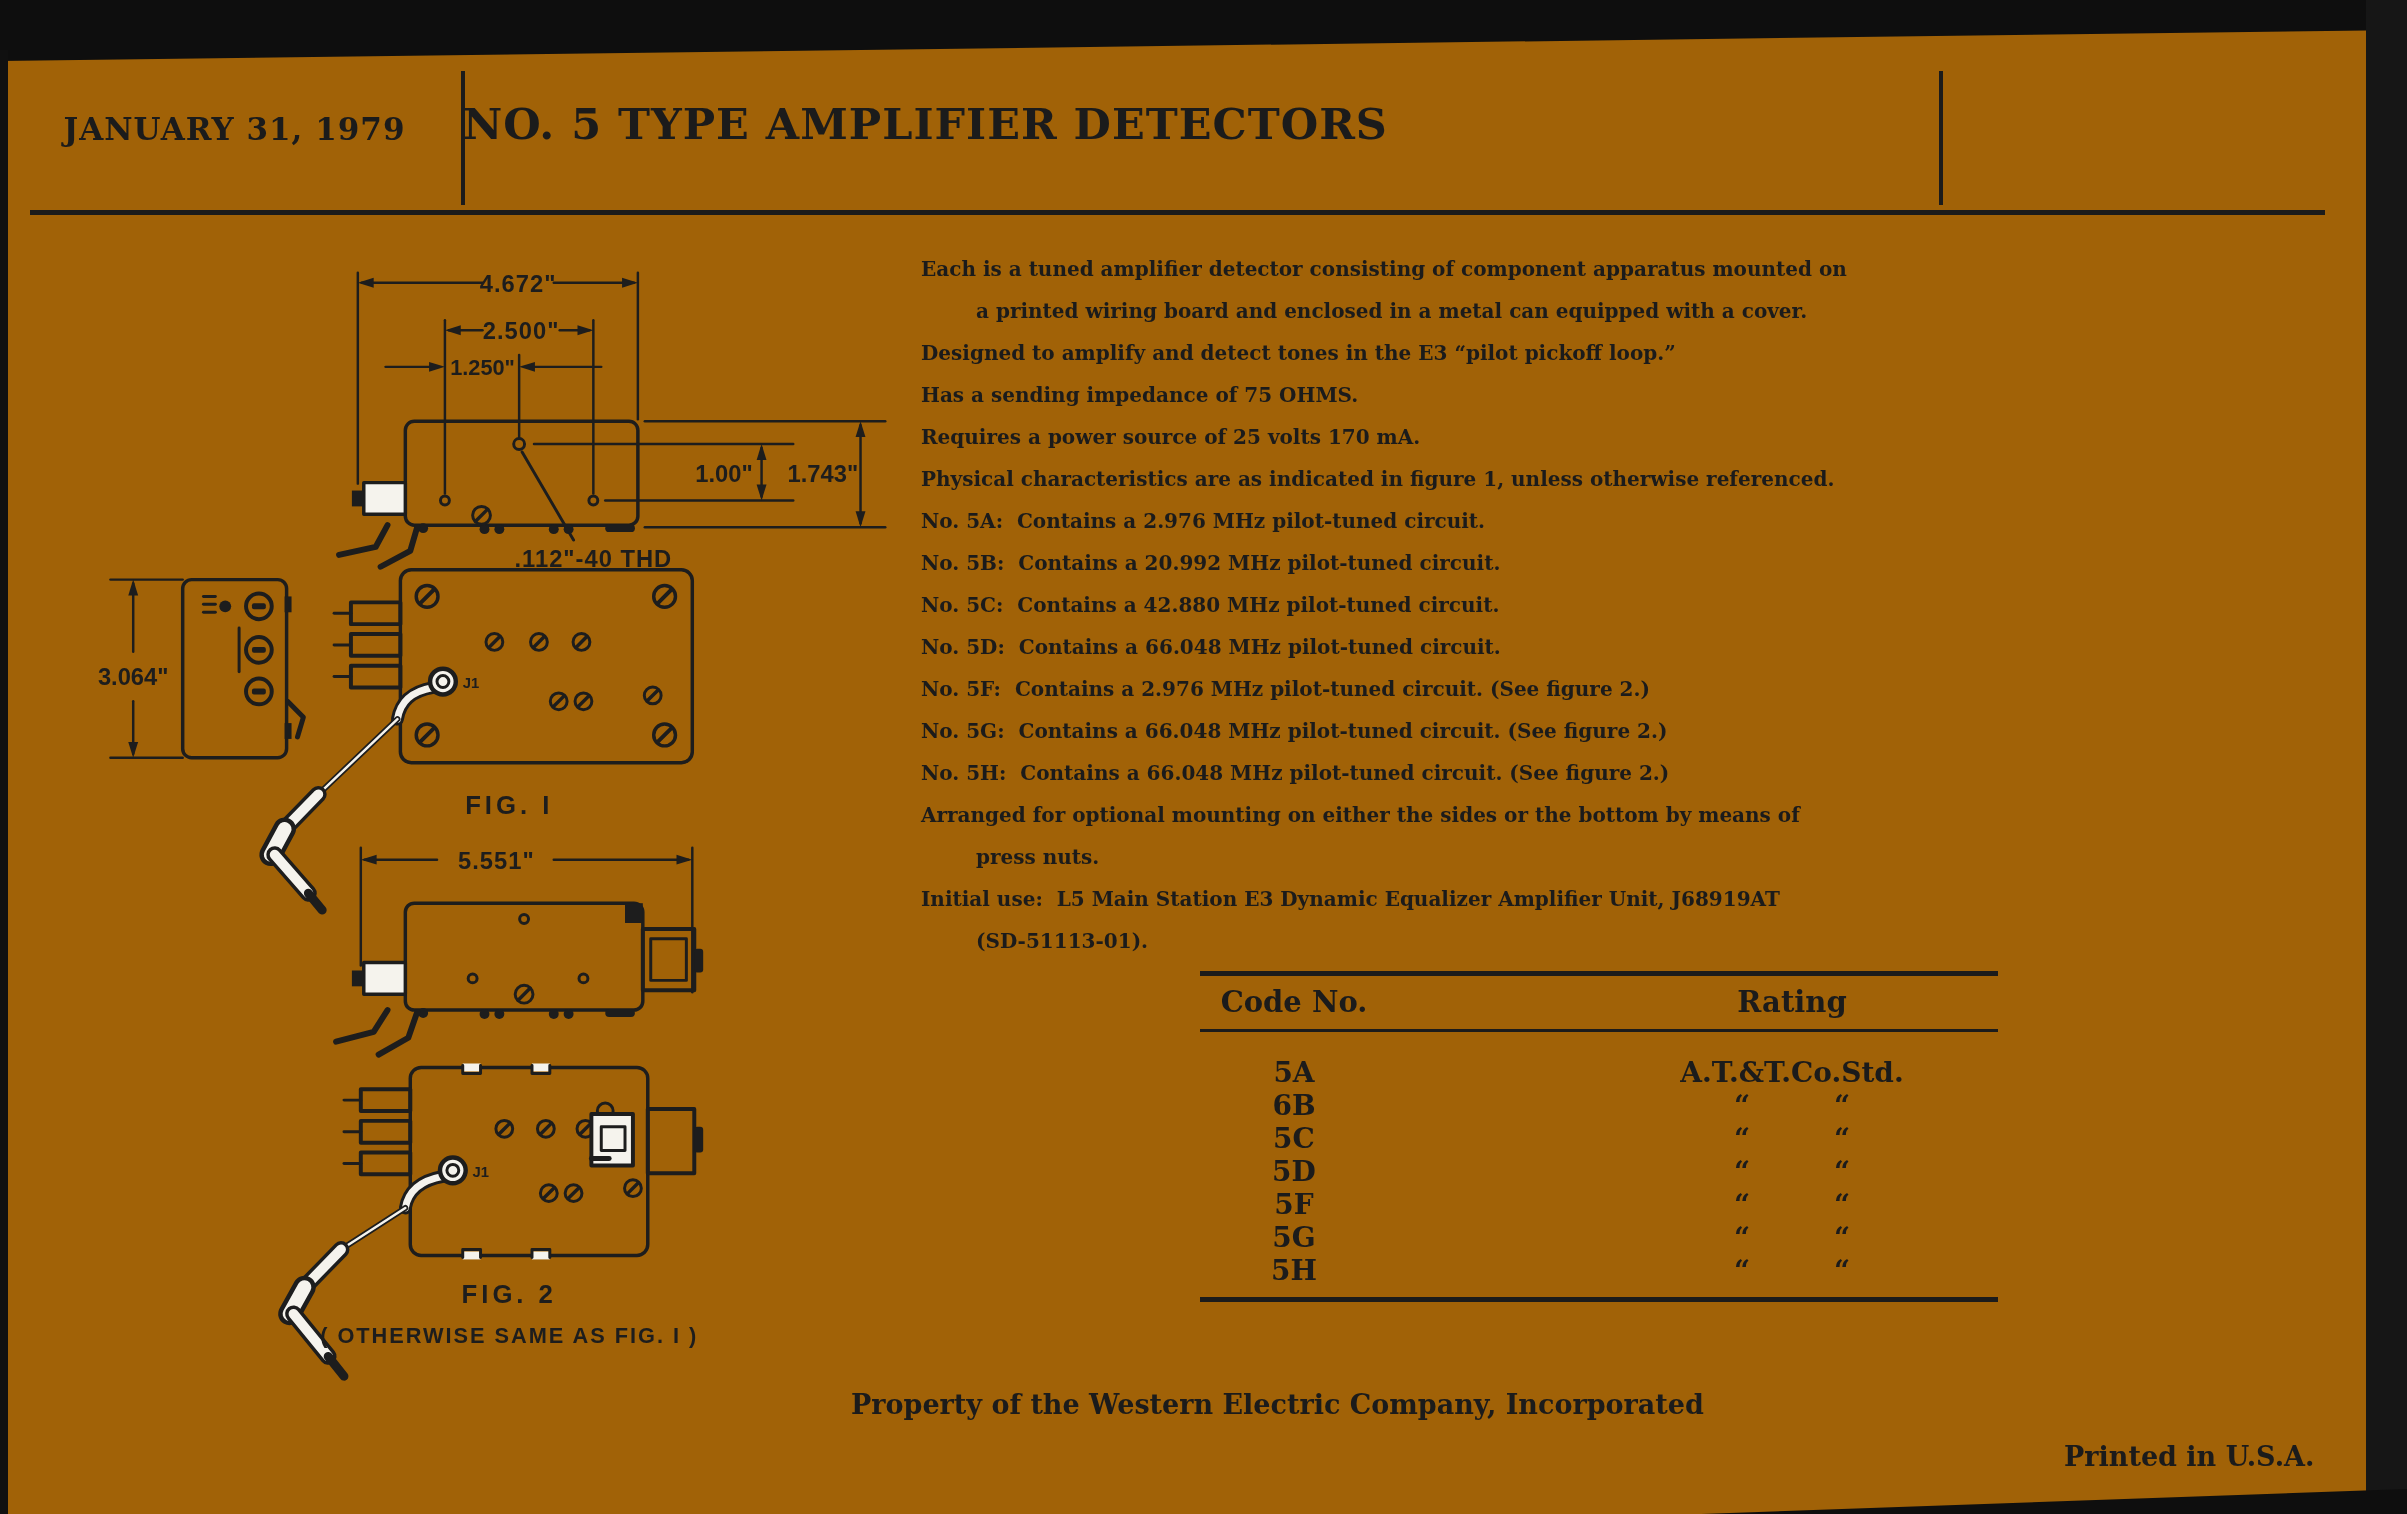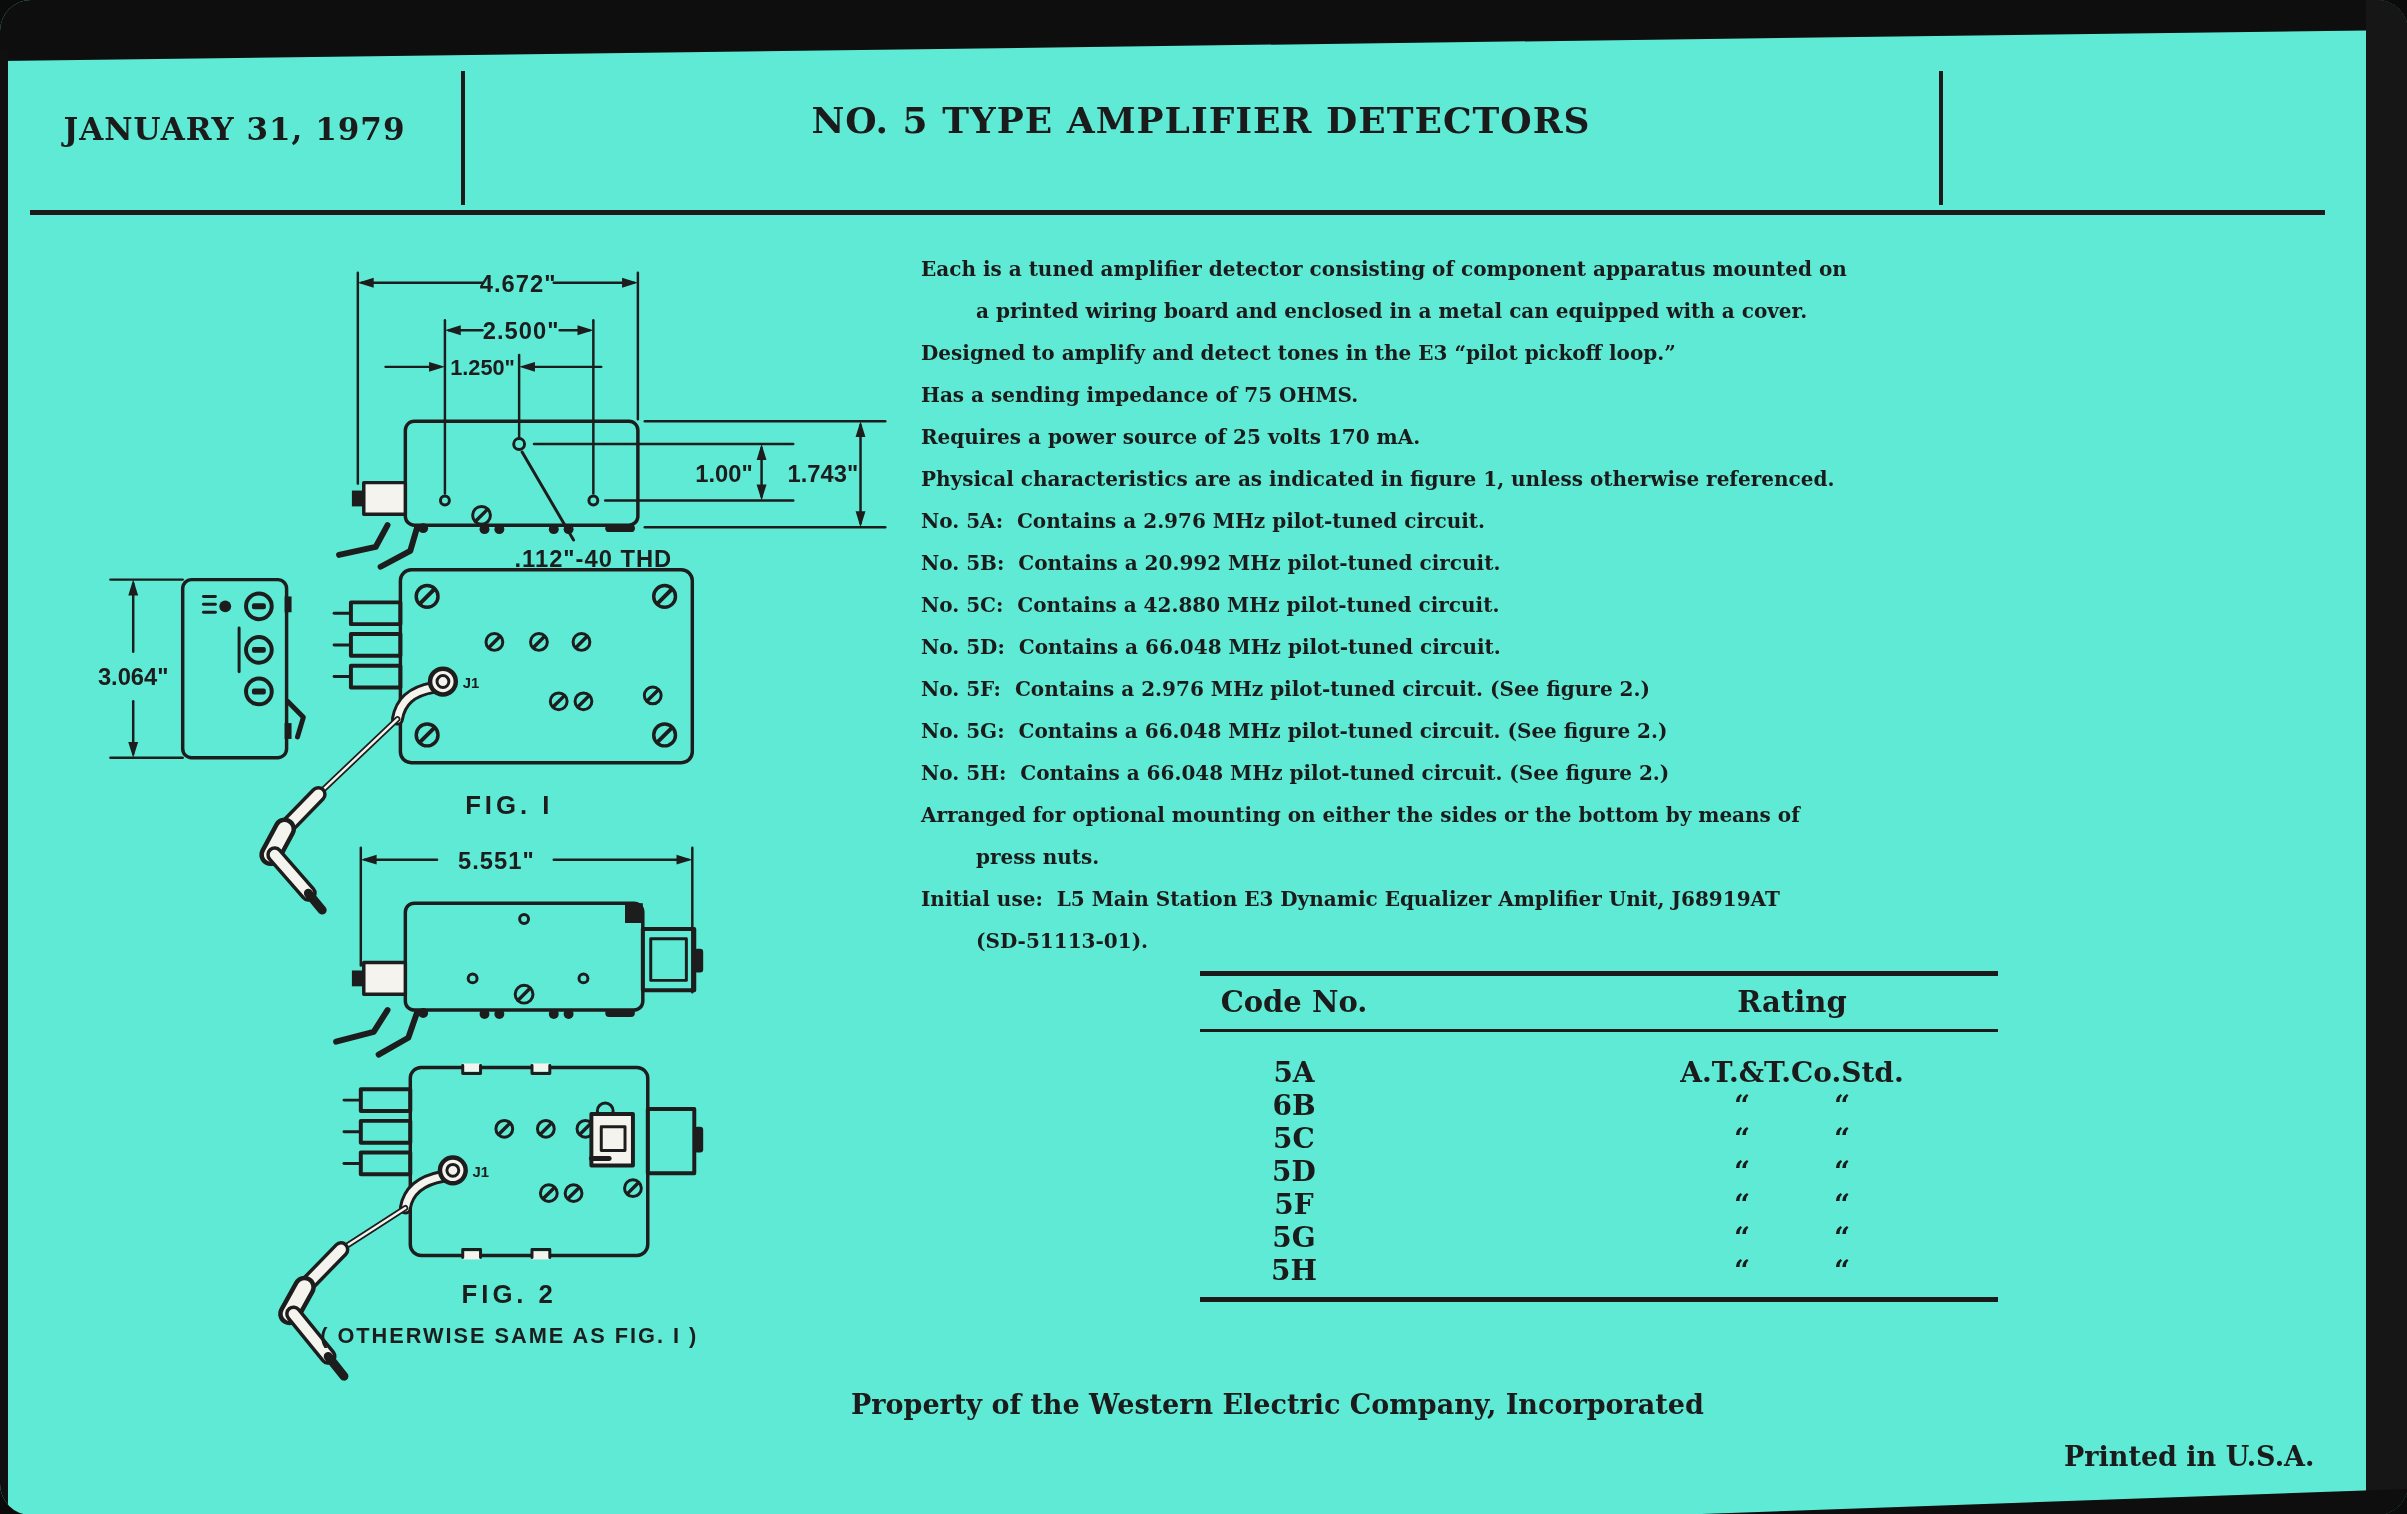--- a/index.html
+++ b/index.html
@@ -1,29 +1,29 @@
 <!DOCTYPE html>
 <html><head>
 <meta charset="utf-8">
 <style>
   html,body{margin:0;padding:0;background:#0b0b0b;}
-  #screen{position:relative;width:2408px;height:1515px;background:#5eead4;overflow:hidden;
-          font-family:"DejaVu Serif","Liberation Serif",serif;color:#1b1b1b;border-radius:31px;}
+  #screen{position:relative;width:2408px;height:1515px;background:#a16207;overflow:hidden;
+          font-family:"DejaVu Serif","Liberation Serif",serif;color:#1b1b1b;}
   
   .scan-top{position:absolute;left:0;top:0;width:2408px;height:63px;background:#0e0e0e;
             clip-path:polygon(0 0,2408px 0,2408px 30px,0 61px);}
   .scan-right{position:absolute;right:0;top:0;width:42px;height:1515px;background:#161616;}
   .scan-left{position:absolute;left:0;top:50px;width:8px;height:1465px;background:#101010;}
   .scan-bottom{position:absolute;left:0;top:1481px;width:2408px;height:34px;background:#0e0e0e;
             clip-path:polygon(1673px 34px,2408px 8px,2408px 34px);}
   
   .hdr-date{position:absolute;left:8px;top:111px;width:453px;text-align:center;
             font-size:31px;font-weight:bold;letter-spacing:1px;}
-  .hdr-title{position:absolute;left:463px;top:99px;width:1476px;text-align:center;
-            font-size:36px;font-weight:bold;letter-spacing:1px;}
+  .hdr-title{position:absolute;left:463px;top:99px;width:1476px;text-align:left;
+            font-size:43px;font-weight:bold;letter-spacing:1px;}
   .hdr-note{position:absolute;left:2020px;top:91px;width:277px;text-align:center;
             font-size:30px;font-weight:bold;line-height:40px;}
   .hdr-div1{position:absolute;left:461px;top:71px;width:4px;height:134px;background:#1b1b1b;}
   .hdr-div2{position:absolute;left:1939px;top:71px;width:4px;height:134px;background:#1b1b1b;}
   .hdr-rule{position:absolute;left:30px;top:210px;width:2295px;height:5px;background:#1b1b1b;}
   
   .desc{position:absolute;left:921px;top:248px;width:1455px;font-size:20px;font-weight:bold;
         line-height:42px;white-space:pre-wrap;}
   .desc .bline{height:42px;}
   .desc .bline.cont{padding-left:55px;}

